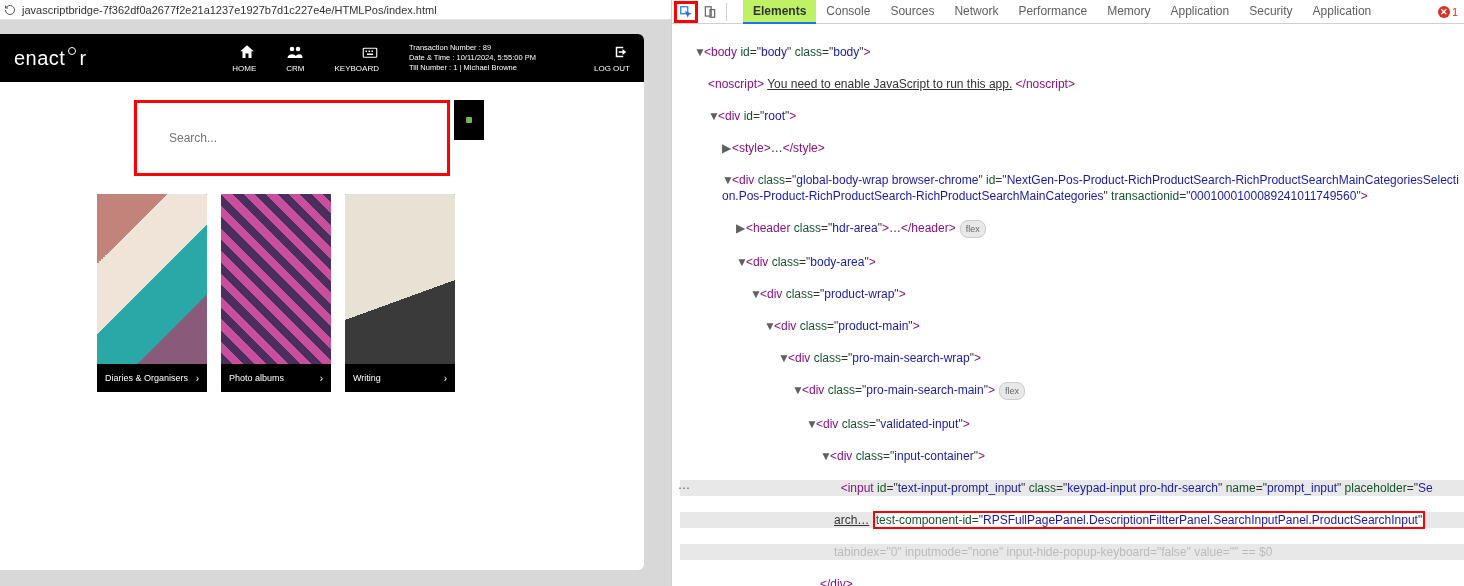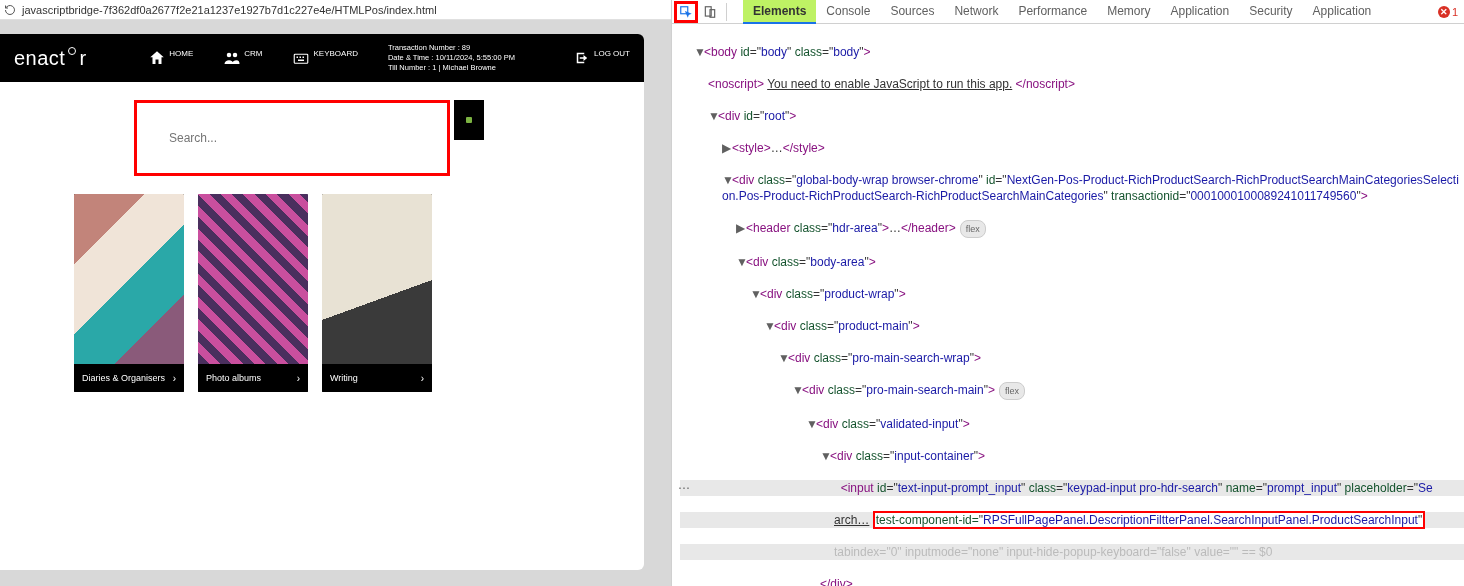--- a/index.html
+++ b/index.html
@@ -14,33 +14,33 @@
 .reload svg { width: 12px; height: 12px; }
 
 .app-stage { flex: 1; padding: 14px 14px 10px 0; background: #d8d8d8; position: relative; }
 .app-frame { background: #fff; width: 644px; height: 536px; border-radius: 0 6px 6px 0; overflow: hidden; position: relative; }
 
 .hdr { background: #000; color: #fff; height: 48px; display: flex; align-items: center; padding: 0 14px; }
 .logo { font-size: 20px; font-weight: 400; letter-spacing: 0.5px; display: flex; align-items: flex-start; gap: 2px; }
 .logo .dot { display: inline-flex; width: 8px; height: 8px; border: 1.5px solid #fff; border-radius: 50%; margin: 0 1px; }
 .hdr-spacer { flex: 1; }
 .hdr-btns { display: flex; gap: 30px; align-items: center; }
-.hdr-btn { display: flex; align-items: flex-start; gap: 3px; font-size: 8px; color: #fff; }
+.hdr-btn { display: flex; flex-direction: column; align-items: flex-end; gap: 3px; font-size: 8px; color: #fff; }
 .hdr-btn .ico { width: 18px; height: 18px; display: flex; align-items: center; justify-content: center; }
 .hdr-btn svg { width: 18px; height: 18px; fill: #fff; }
 .hdr-info { font-size: 7.5px; color: #fff; line-height: 1.3; margin-right: 28px; }
 
 .body-area { padding: 14px 18px; }
 .search-row { display: flex; gap: 4px; margin: 4px 0 18px 116px; width: 350px; }
 .search-wrap { flex: 1; border: 3px solid #ff0000; background: #fff; padding: 20px; }
 .search-input { width: 100%; height: 30px; border: none; outline: none; padding: 0 12px; font-size: 12px; color: #999; }
 .search-btn { width: 30px; height: 40px; background: #000; display: flex; align-items: center; justify-content: center; }
 .search-btn .dot2 { width: 6px; height: 6px; background: #7cb342; border-radius: 1px; }
 
-.cats { display: flex; gap: 14px; margin-left: 56px; }
+.cats { display: flex; gap: 14px; margin-left: 79px; }
 .cat { width: 110px; background: #000; border-radius: 1px; overflow: hidden; display: flex; flex-direction: column; }
 .cat-img { width: 110px; height: 170px; background: #c0c0c0; position: relative; }
 .cat-footer { height: 28px; background: #000; color: #fff; font-size: 9px; display: flex; align-items: center; padding: 0 8px; }
 .cat-footer .chev { margin-left: auto; font-size: 10px; }
 
 
 .diaries { background: linear-gradient(135deg, #c2847a 0%, #c2847a 25%, #f0e4d8 25%, #f0e4d8 50%, #2aa8a8 50%, #2aa8a8 75%, #8a5a7a 75%); }
 .photoalb { background: repeating-linear-gradient(45deg, #4a2f5e 0 8px, #c94f9e 8px 16px), linear-gradient(#d8d8d8, #c0c0c0); background-blend-mode: normal; }
 .writing { background: linear-gradient(160deg, #e8e2d4 0%, #e8e2d4 60%, #3a3a3a 60%); }
 

